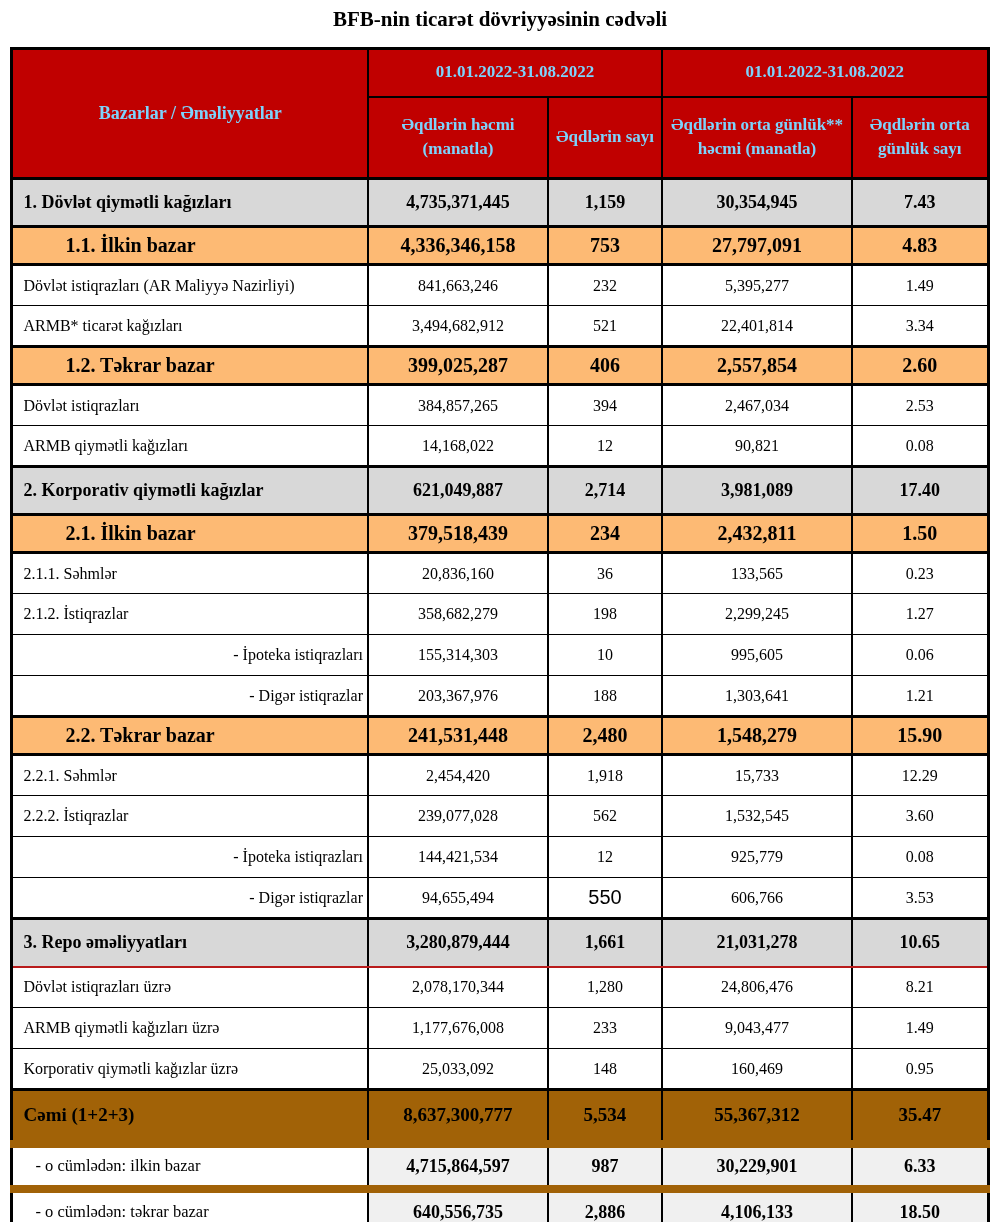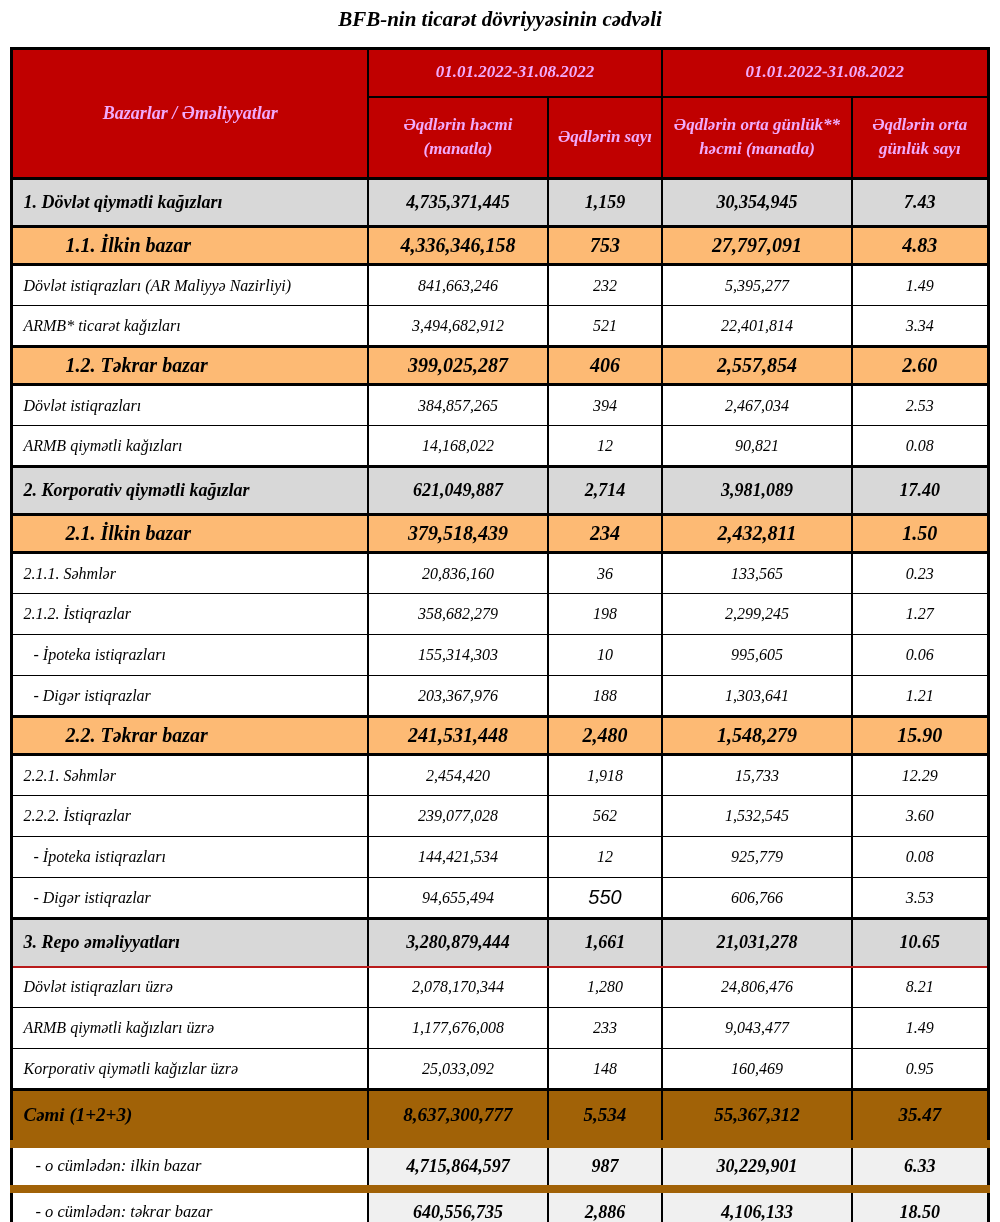--- a/index.html
+++ b/index.html
@@ -3,21 +3,21 @@
 <meta charset="utf-8">
 <style>
   * { box-sizing: border-box; }
   html, body {
     margin: 0; padding: 0;
     background: #ffffff;
     width: 1000px; height: 1222px;
     font-family: "Liberation Serif", serif;
     color: #000;
   }
-  .page { width: 1000px; height: 1222px; overflow: hidden; font-style: italic; }
+  .page { width: 1000px; height: 1222px; overflow: hidden; }
   .doc-title {
     text-align: center;
     font-weight: bold;
     font-size: 21px;
     padding: 7px 0 0 0;
     height: 47px;
   }
   table.turnover {
     border-collapse: collapse;
     margin: 0 auto;
@@ -27,21 +27,21 @@
   }
   th, td {
     border-left: 2px solid #000;
     border-right: 2px solid #000;
     border-top: 1.5px solid #000;
     border-bottom: 1.5px solid #000;
     overflow: hidden;
   }
   thead th {
     background: #C00000;
-    color: #f0abfc;
+    color: #7dd3fc;
     font-weight: bold;
     font-size: 17px;
     text-align: center;
     vertical-align: middle;
     line-height: 1.45;
     border: 2px solid #000;
     padding: 2px 6px;
   }
   thead tr.period-row th { height: 48px; }
   thead tr.colhead-row th { height: 82px; border-bottom: 3px solid #000; }
@@ -55,21 +55,21 @@
     height: 48px; border-top: 3px solid #000; border-bottom: 2px solid #b91c1c;
   }
   tr.r-subsection td {
     background: #fdba74; font-weight: bold; font-size: 20px;
     height: 38px; border-top: 3px solid #000; border-bottom: 3px solid #000;
   }
   tr.r-subsection td.lbl { padding-left: 52px; }
   tr.r-detail td, tr.r-dash td {
     background: #fff; font-weight: normal; font-size: 16px; height: 41px;
   }
-  tr.r-dash td.lbl { padding-left: 20px; }
+  tr.r-dash td.lbl { padding-left: 20px; text-align: right; }
   tr.r-total td {
     background: #a16207; font-weight: bold; font-size: 19px;
     height: 54px; border-top: 3px solid #000; border-bottom: 3px solid #000;
   }
   tr.r-subtotal td {
     background: #F0F0F0; font-weight: bold; font-size: 18px;
     height: 45px; border-top: 8px solid #a16207; border-bottom: 3px solid #000;
   }
   tr.r-subtotal td.lbl {
     background: #fff; font-weight: normal; font-size: 16.5px; padding-left: 22px;

